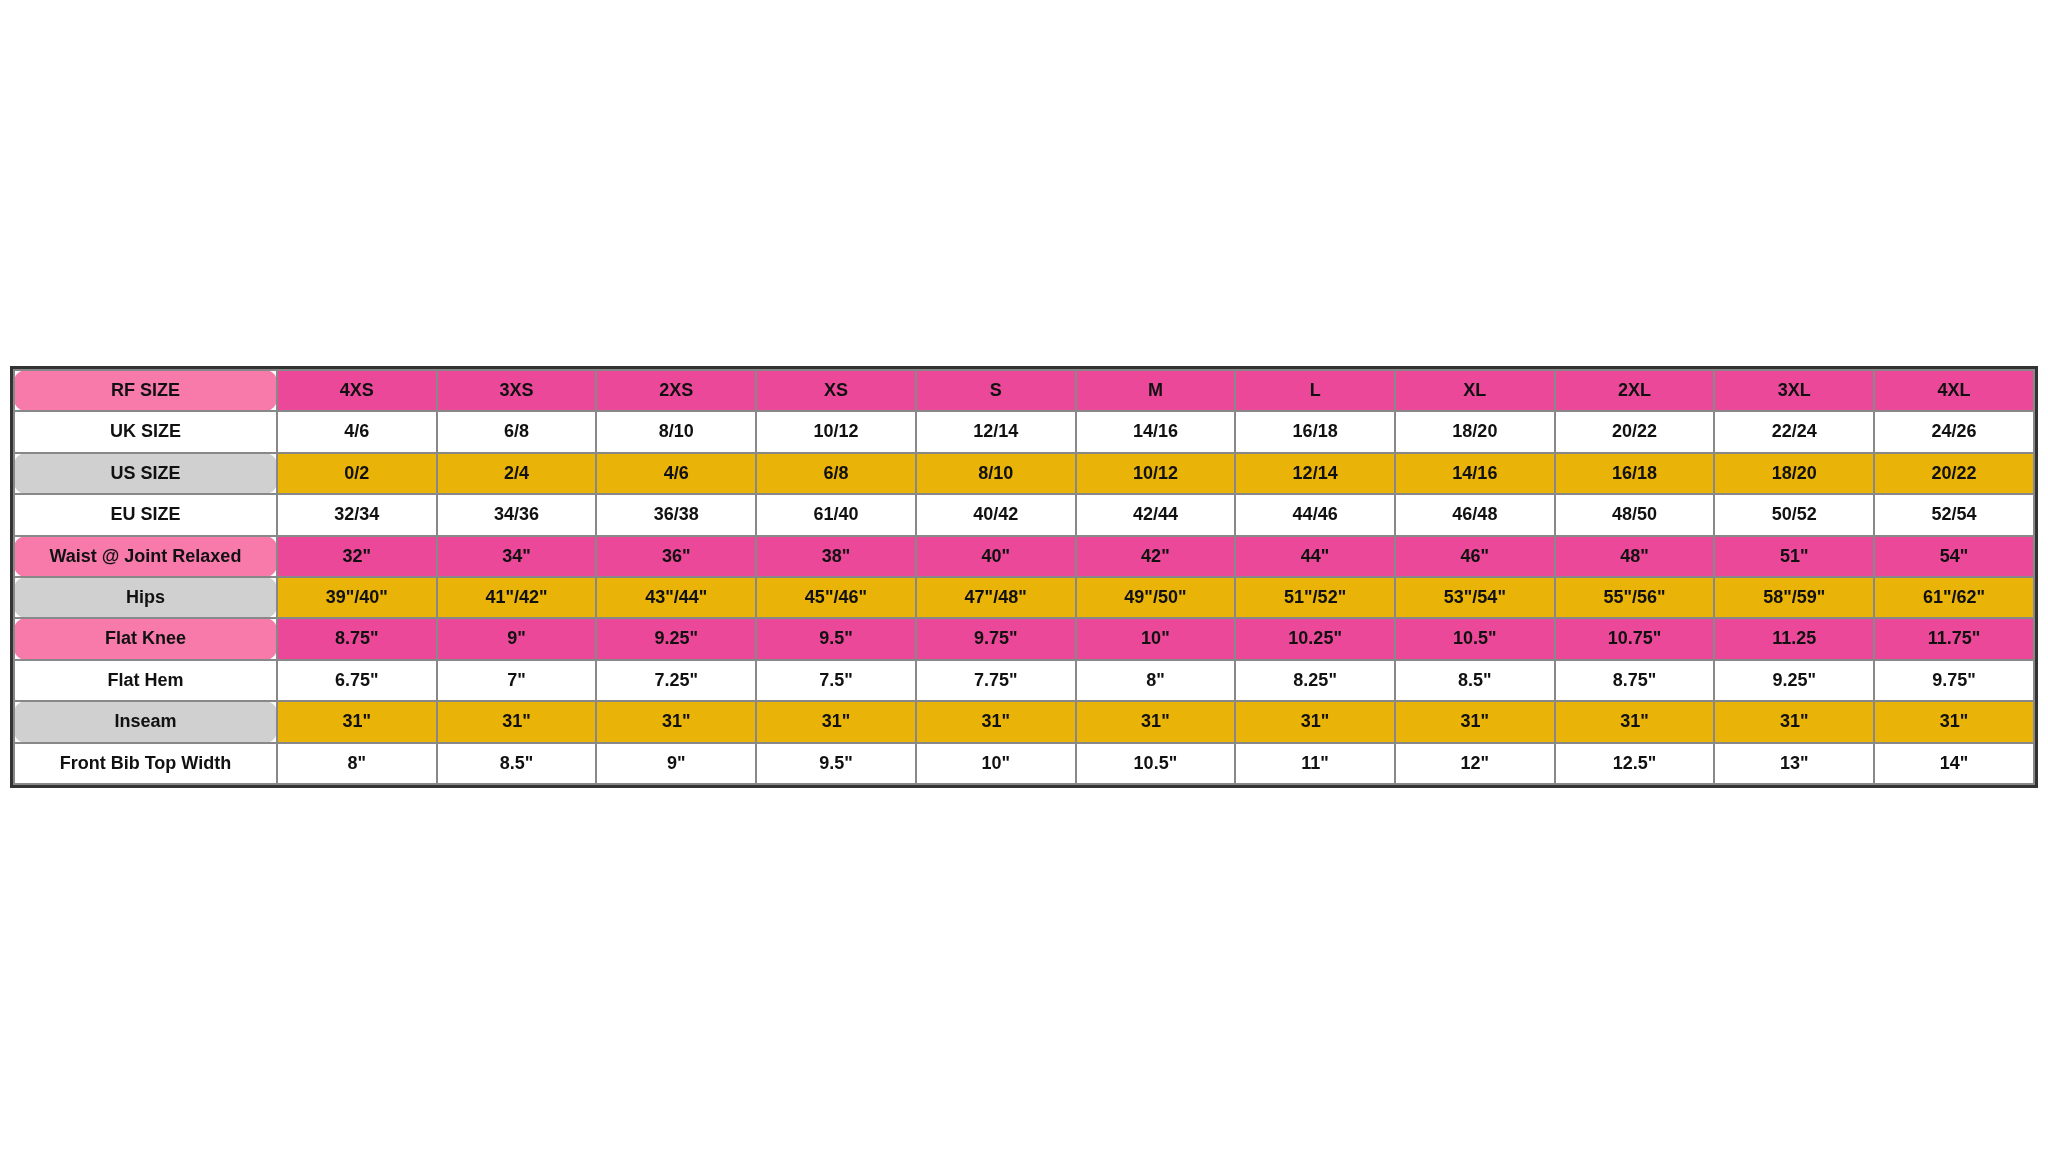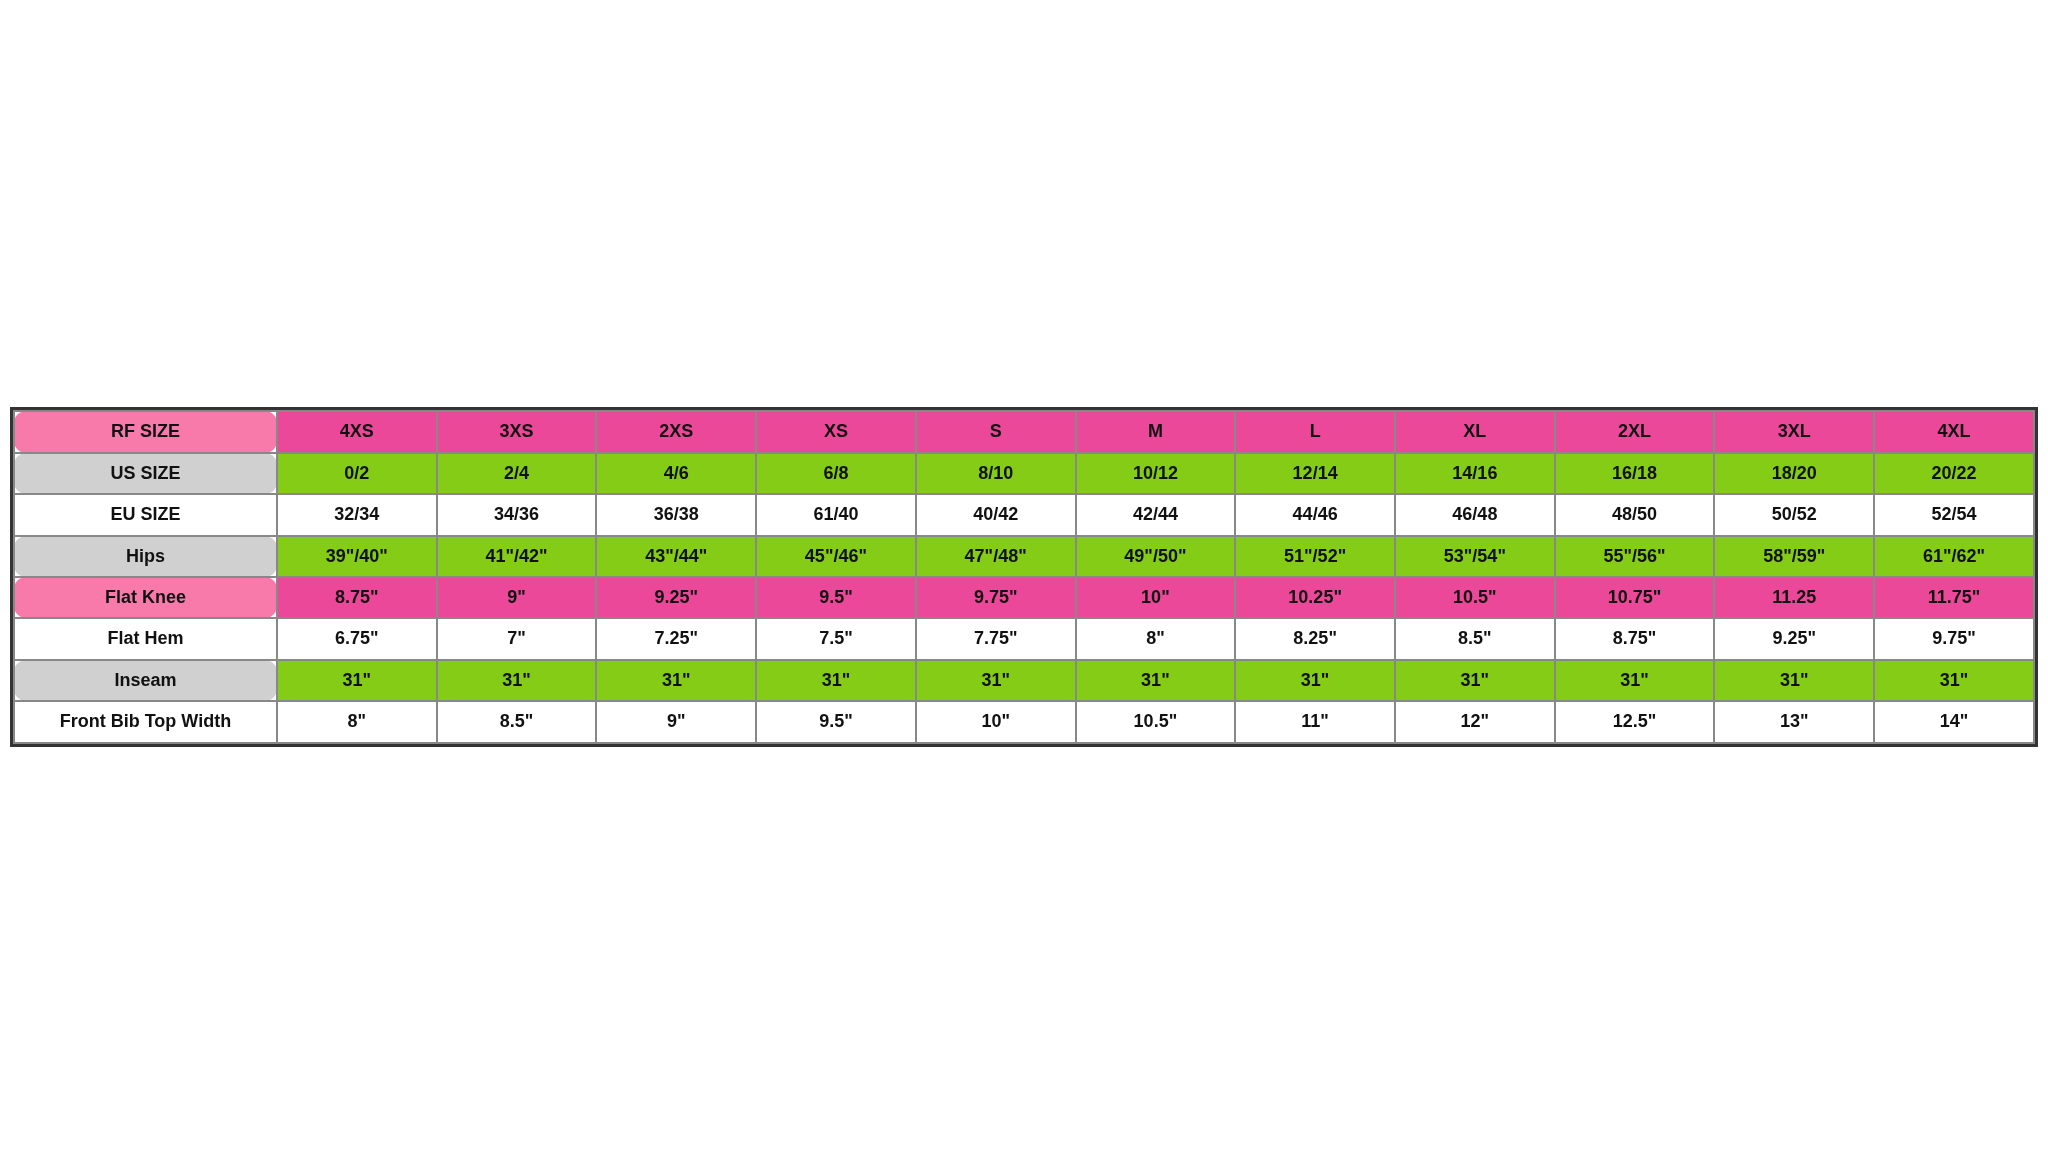--- a/index.html
+++ b/index.html
@@ -43,21 +43,21 @@
     
     .row-pink td {
       background-color: #ec4899;
       color: #111;
     }
     .row-white td {
       background-color: #ffffff;
       color: #111;
     }
     .row-gray td {
-      background-color: #84cc16;
+      background-color: #eab308;
       color: #111;
     }
     
     .label-cell {
       background-color: #ffffff !important;
       color: #111;
     }
     .row-pink .label-cell {
       background-color: #f87aaa !important;
     }
@@ -78,20 +78,34 @@
           <td class="col-data">2XS</td>
           <td class="col-data">XS</td>
           <td class="col-data">S</td>
           <td class="col-data">M</td>
           <td class="col-data">L</td>
           <td class="col-data">XL</td>
           <td class="col-data">2XL</td>
           <td class="col-data">3XL</td>
           <td class="col-data">4XL</td>
         </tr>
+        <tr class="row-white">
+          <td class="col-label label-cell">UK SIZE</td>
+          <td class="col-data">4/6</td>
+          <td class="col-data">6/8</td>
+          <td class="col-data">8/10</td>
+          <td class="col-data">10/12</td>
+          <td class="col-data">12/14</td>
+          <td class="col-data">14/16</td>
+          <td class="col-data">16/18</td>
+          <td class="col-data">18/20</td>
+          <td class="col-data">20/22</td>
+          <td class="col-data">22/24</td>
+          <td class="col-data">24/26</td>
+        </tr>
         <tr class="row-gray">
           <td class="col-label label-cell">US SIZE</td>
           <td class="col-data">0/2</td>
           <td class="col-data">2/4</td>
           <td class="col-data">4/6</td>
           <td class="col-data">6/8</td>
           <td class="col-data">8/10</td>
           <td class="col-data">10/12</td>
           <td class="col-data">12/14</td>
           <td class="col-data">14/16</td>
@@ -106,20 +120,34 @@
           <td class="col-data">36/38</td>
           <td class="col-data">61/40</td>
           <td class="col-data">40/42</td>
           <td class="col-data">42/44</td>
           <td class="col-data">44/46</td>
           <td class="col-data">46/48</td>
           <td class="col-data">48/50</td>
           <td class="col-data">50/52</td>
           <td class="col-data">52/54</td>
         </tr>
+        <tr class="row-pink">
+          <td class="col-label label-cell">Waist @ Joint Relaxed</td>
+          <td class="col-data">32"</td>
+          <td class="col-data">34"</td>
+          <td class="col-data">36"</td>
+          <td class="col-data">38"</td>
+          <td class="col-data">40"</td>
+          <td class="col-data">42"</td>
+          <td class="col-data">44"</td>
+          <td class="col-data">46"</td>
+          <td class="col-data">48"</td>
+          <td class="col-data">51"</td>
+          <td class="col-data">54"</td>
+        </tr>
         <tr class="row-gray">
           <td class="col-label label-cell">Hips</td>
           <td class="col-data">39"/40"</td>
           <td class="col-data">41"/42"</td>
           <td class="col-data">43"/44"</td>
           <td class="col-data">45"/46"</td>
           <td class="col-data">47"/48"</td>
           <td class="col-data">49"/50"</td>
           <td class="col-data">51"/52"</td>
           <td class="col-data">53"/54"</td>

